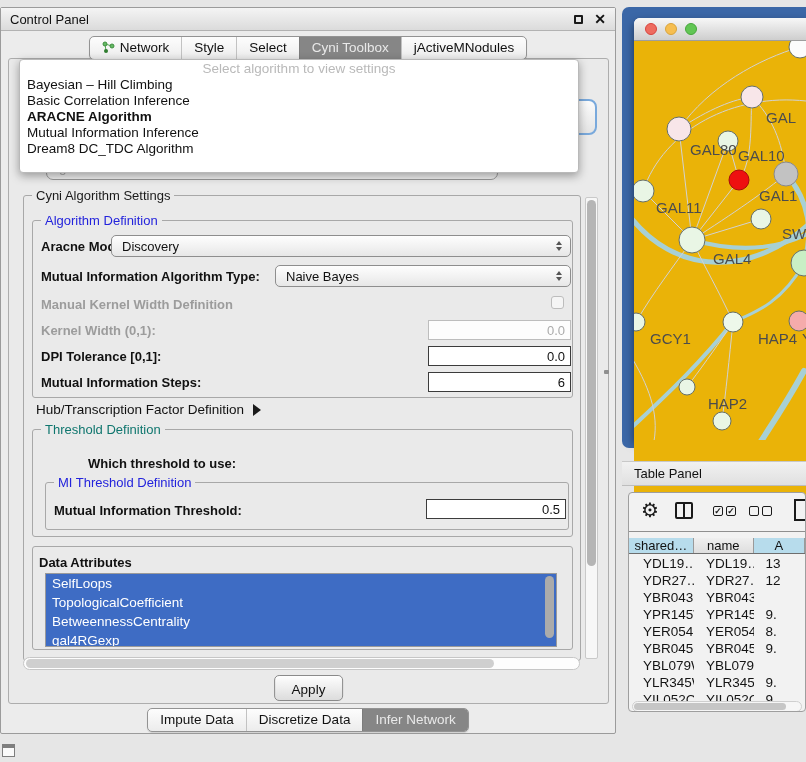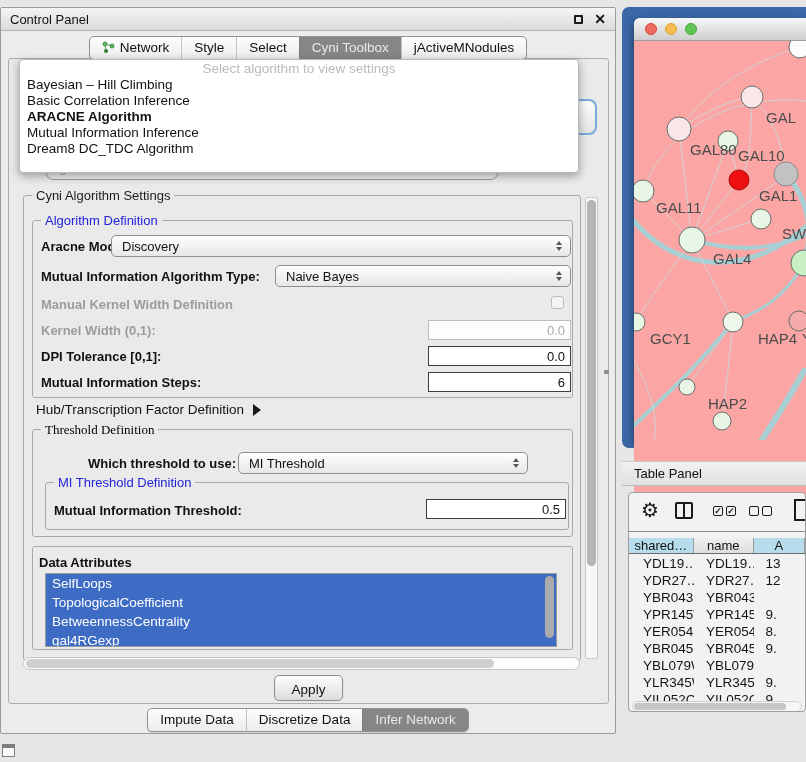--- a/index.html
+++ b/index.html
@@ -43,21 +43,21 @@
                 box-shadow:0 3px 10px rgba(0,0,0,.35); z-index:20; padding-top:1px; }
   .popup-placeholder { height:16px; line-height:16px; text-align:center; color:#B9B9B9; font-size:13.5px; }
   .popup-item { height:16px; line-height:16px; padding-left:7px; font-size:13.5px; color:#111; white-space:nowrap; }
   .popup-item.bold { font-weight:bold; }
 
   
   .groupbox { position:absolute; border:1px solid #A8A8A8; border-radius:3px; }
   .group-label { position:absolute; top:-8px; left:8px; background:#EAEAEA; padding:0 4px;
                  font-size:13px; white-space:nowrap; }
   .group-label.blue  { color:#2323DC; }
-  .group-label.green { color:#000000;font-family:Liberation Serif, serif; }
+  .group-label.green { color:#0f766e; }
 
   .settings-group { left:14px; top:136px; width:558px; height:466px; }
   .algdef-group   { left:8px;  top:24px;  width:541px; height:178px; }
   .thresh-group   { left:8px;  top:233px; width:541px; height:108px; }
   .mithresh-group { left:12px;  top:52px;  width:524px; height:48px; }
   .sources-group  { left:8px;  top:350px; width:541px; height:104px; }
 
   .lbl  { position:absolute; font-weight:bold; font-size:13px; color:#111; white-space:nowrap; }
   .lbl.dis { color:#9C9C9C; }
 
@@ -104,21 +104,21 @@
                background:#3B67A7; border-radius:7px 0 0 7px; }
   .mac-window { position:absolute; left:12px; top:11px; width:172px; height:422px;
                 background:#FFFFFF; border-radius:6px 0 0 0; box-shadow:0 4px 9px rgba(0,0,0,.5); }
   .mac-titlebar { height:23px; background:linear-gradient(#F7F7F7,#CECECE);
                   border-bottom:1px solid #9E9E9E; border-radius:6px 0 0 0;
                   display:flex; align-items:center; gap:8px; padding-left:11px; }
   .light { width:12px; height:12px; border-radius:50%; }
   .light.red    { background:#EE6B5F; border:1px solid #D8443E; }
   .light.yellow { background:#F6BE50; border:1px solid #D9A43B; }
   .light.green  { background:#62C654; border:1px solid #47A73C; }
-  .net-canvas { position:absolute; left:0; top:23px; width:172px; height:509px; overflow:hidden; background:#fca5a5; }
+  .net-canvas { position:absolute; left:0; top:23px; width:172px; height:509px; overflow:hidden; background:#eab308; }
 
   .tp-titlebar { position:absolute; left:622px; top:461px; width:184px; height:25px;
                  background:linear-gradient(#F1F1F1,#E0E0E0); border-top:1px solid #C8C8C8;
                  border-bottom:1px solid #BDBDBD; line-height:24px; padding-left:12px; font-size:13px; color:#111; }
   .table-window { position:absolute; left:628px; top:492px; width:178px; height:220px;
                   border:1px solid #9E9E9E; border-radius:4px; background:#F2F2F2; overflow:hidden; }
   .tp-toolbar { position:absolute; left:0; top:0; right:0; height:38px; }
   .gear { position:absolute; left:12px; top:5px; font-size:20px; color:#1A1A1A; }
   .cols-icon { position:absolute; left:46px; top:9px; width:18px; height:17px;
                border:2px solid #1A1A1A; border-radius:2px; }
@@ -245,27 +245,20 @@
 
         <div class="hub-row">
           <span>Hub/Transcription Factor Definition</span>
           <span class="tri-right"></span>
         </div>
 
         <div class="groupbox thresh-group">
           <span class="group-label green">Threshold Definition</span>
 
           <span class="lbl" style="left:55px; top:26px;">Which threshold to use:</span>
-          <div class="combo" style="left:205px; top:22px; width:290px;">
-            <span>MI Threshold</span>
-            <span class="spinner">
-                <i class="up"></i>
-                <i class="down"></i>
-              </span>
-          </div>
 
           <div class="groupbox mithresh-group">
             <span class="group-label blue" style="background:#EAEAEA;">MI Threshold Definition</span>
             <span class="lbl" style="left:8px; top:20px;">Mutual Information Threshold:</span>
             <div class="field" style="left:380px; top:16px; width:140px;">0.5</div>
           </div>
         </div>
 
         <div class="groupbox sources-group">
           <span class="lbl" style="left:6px; top:8px;">Data Attributes</span>

